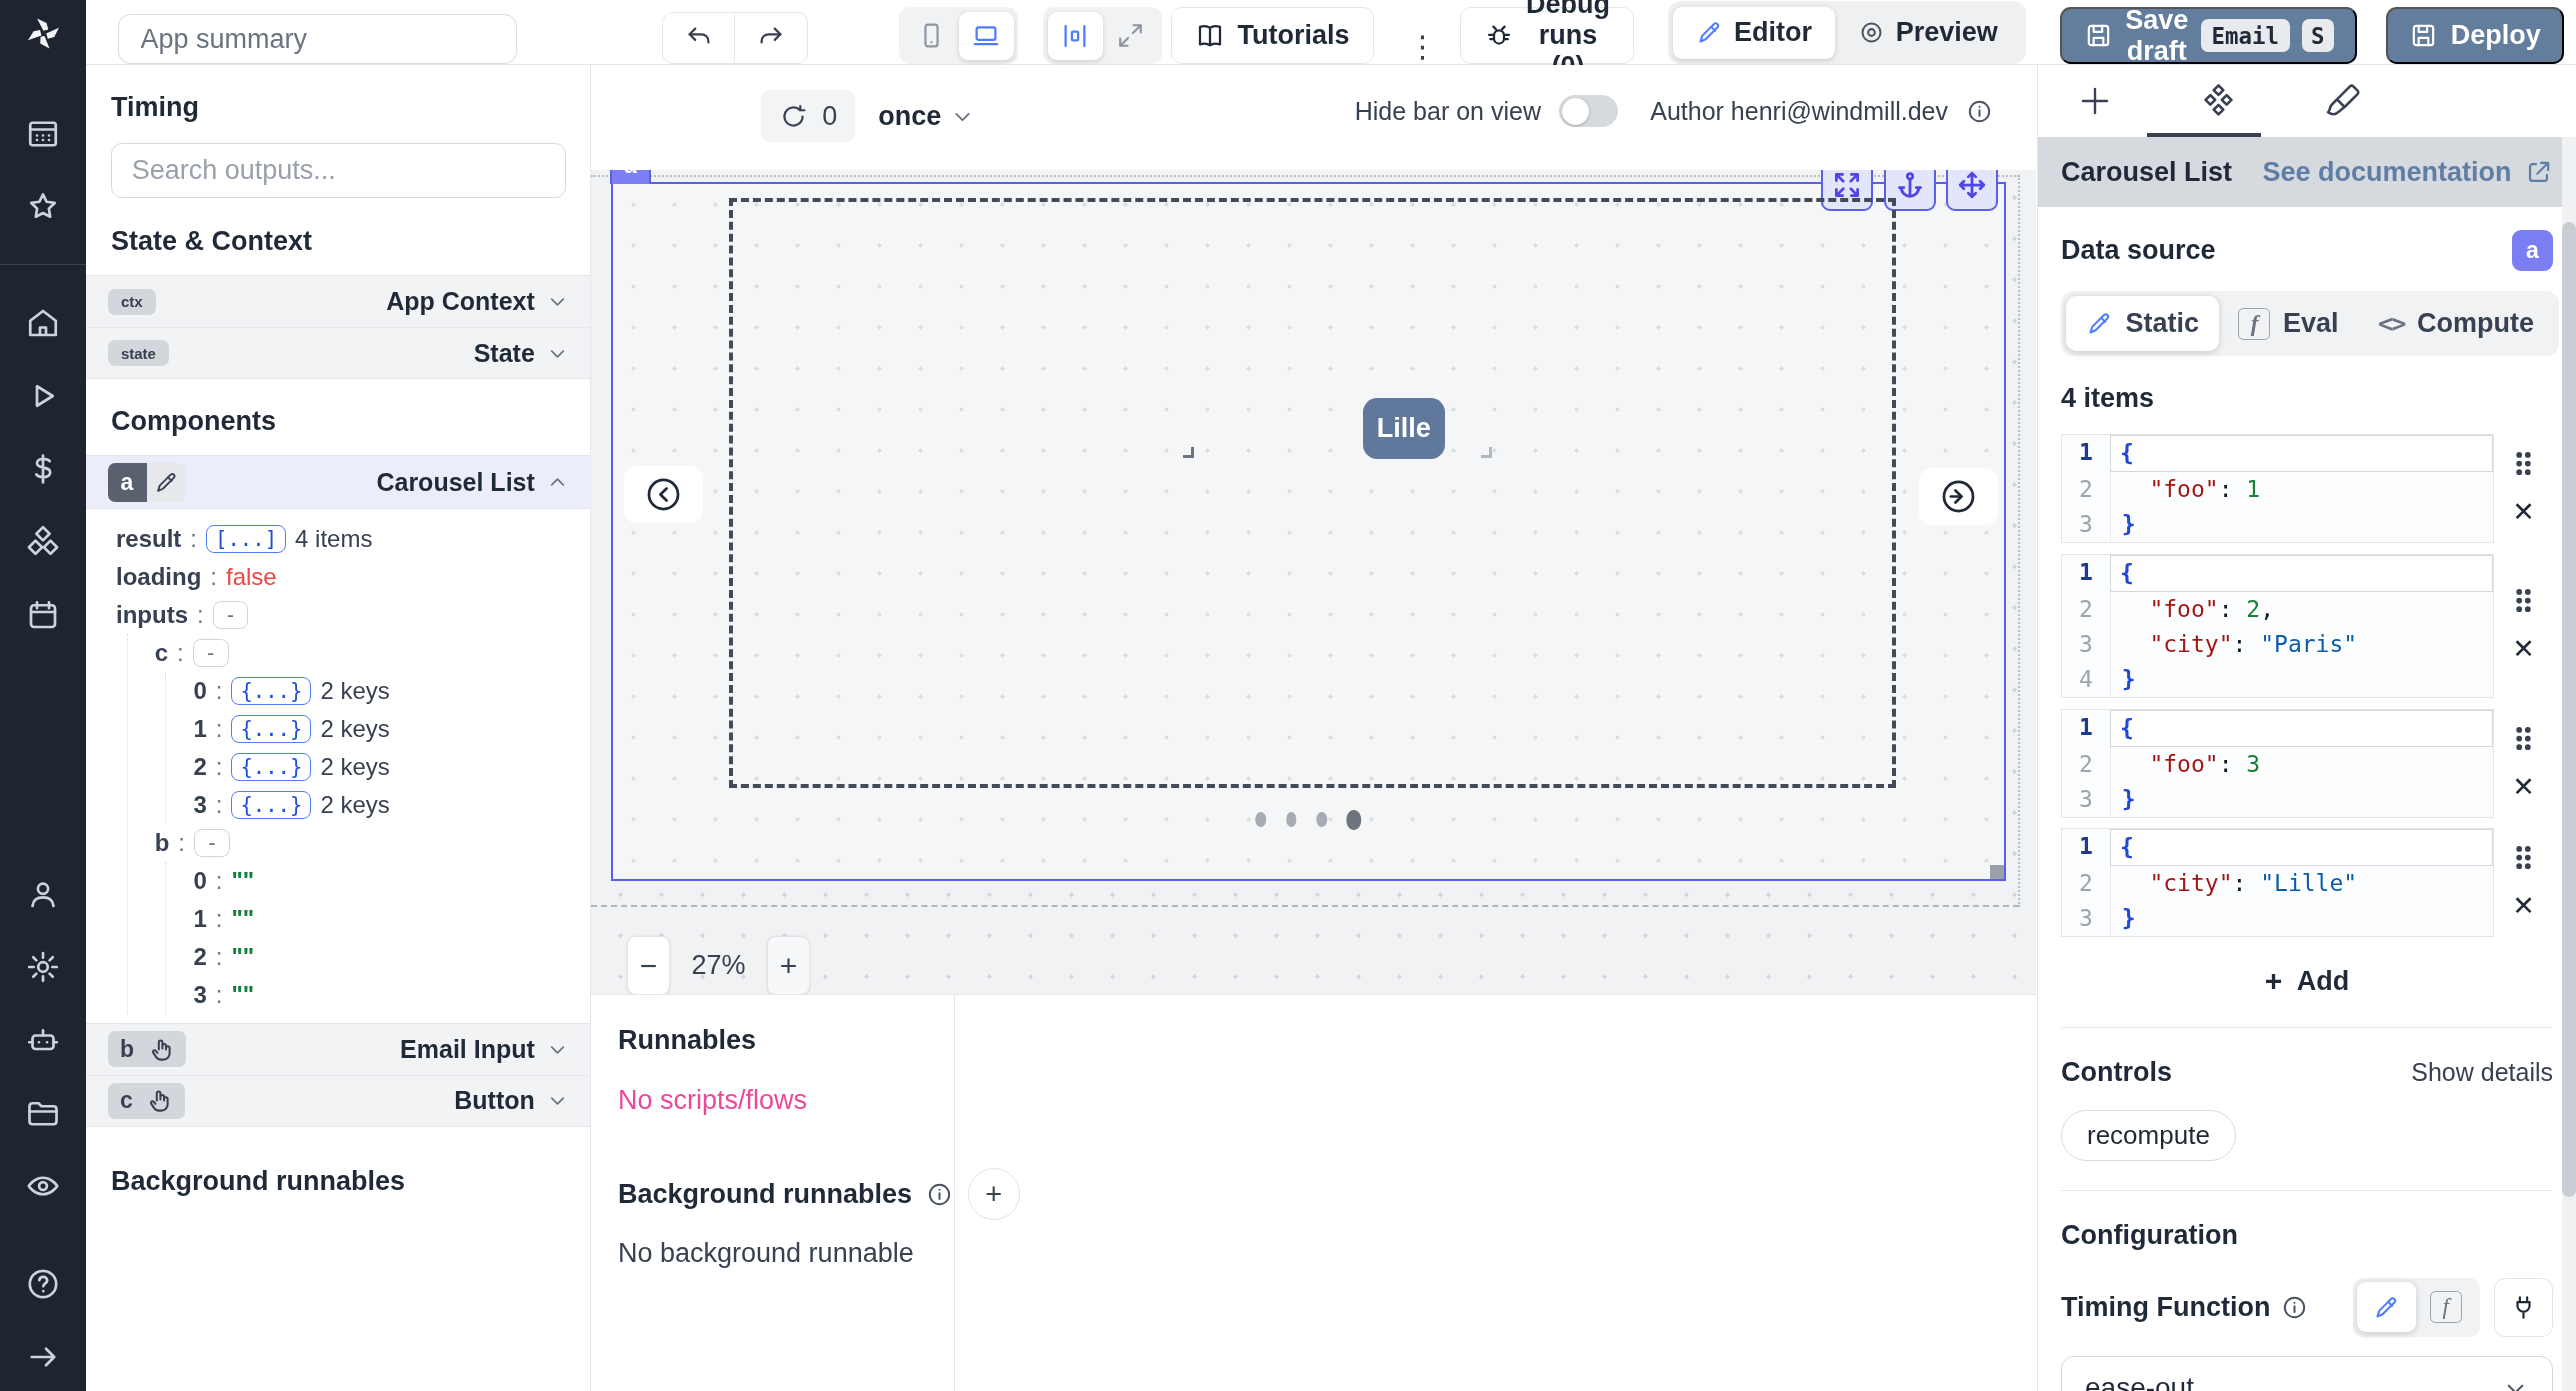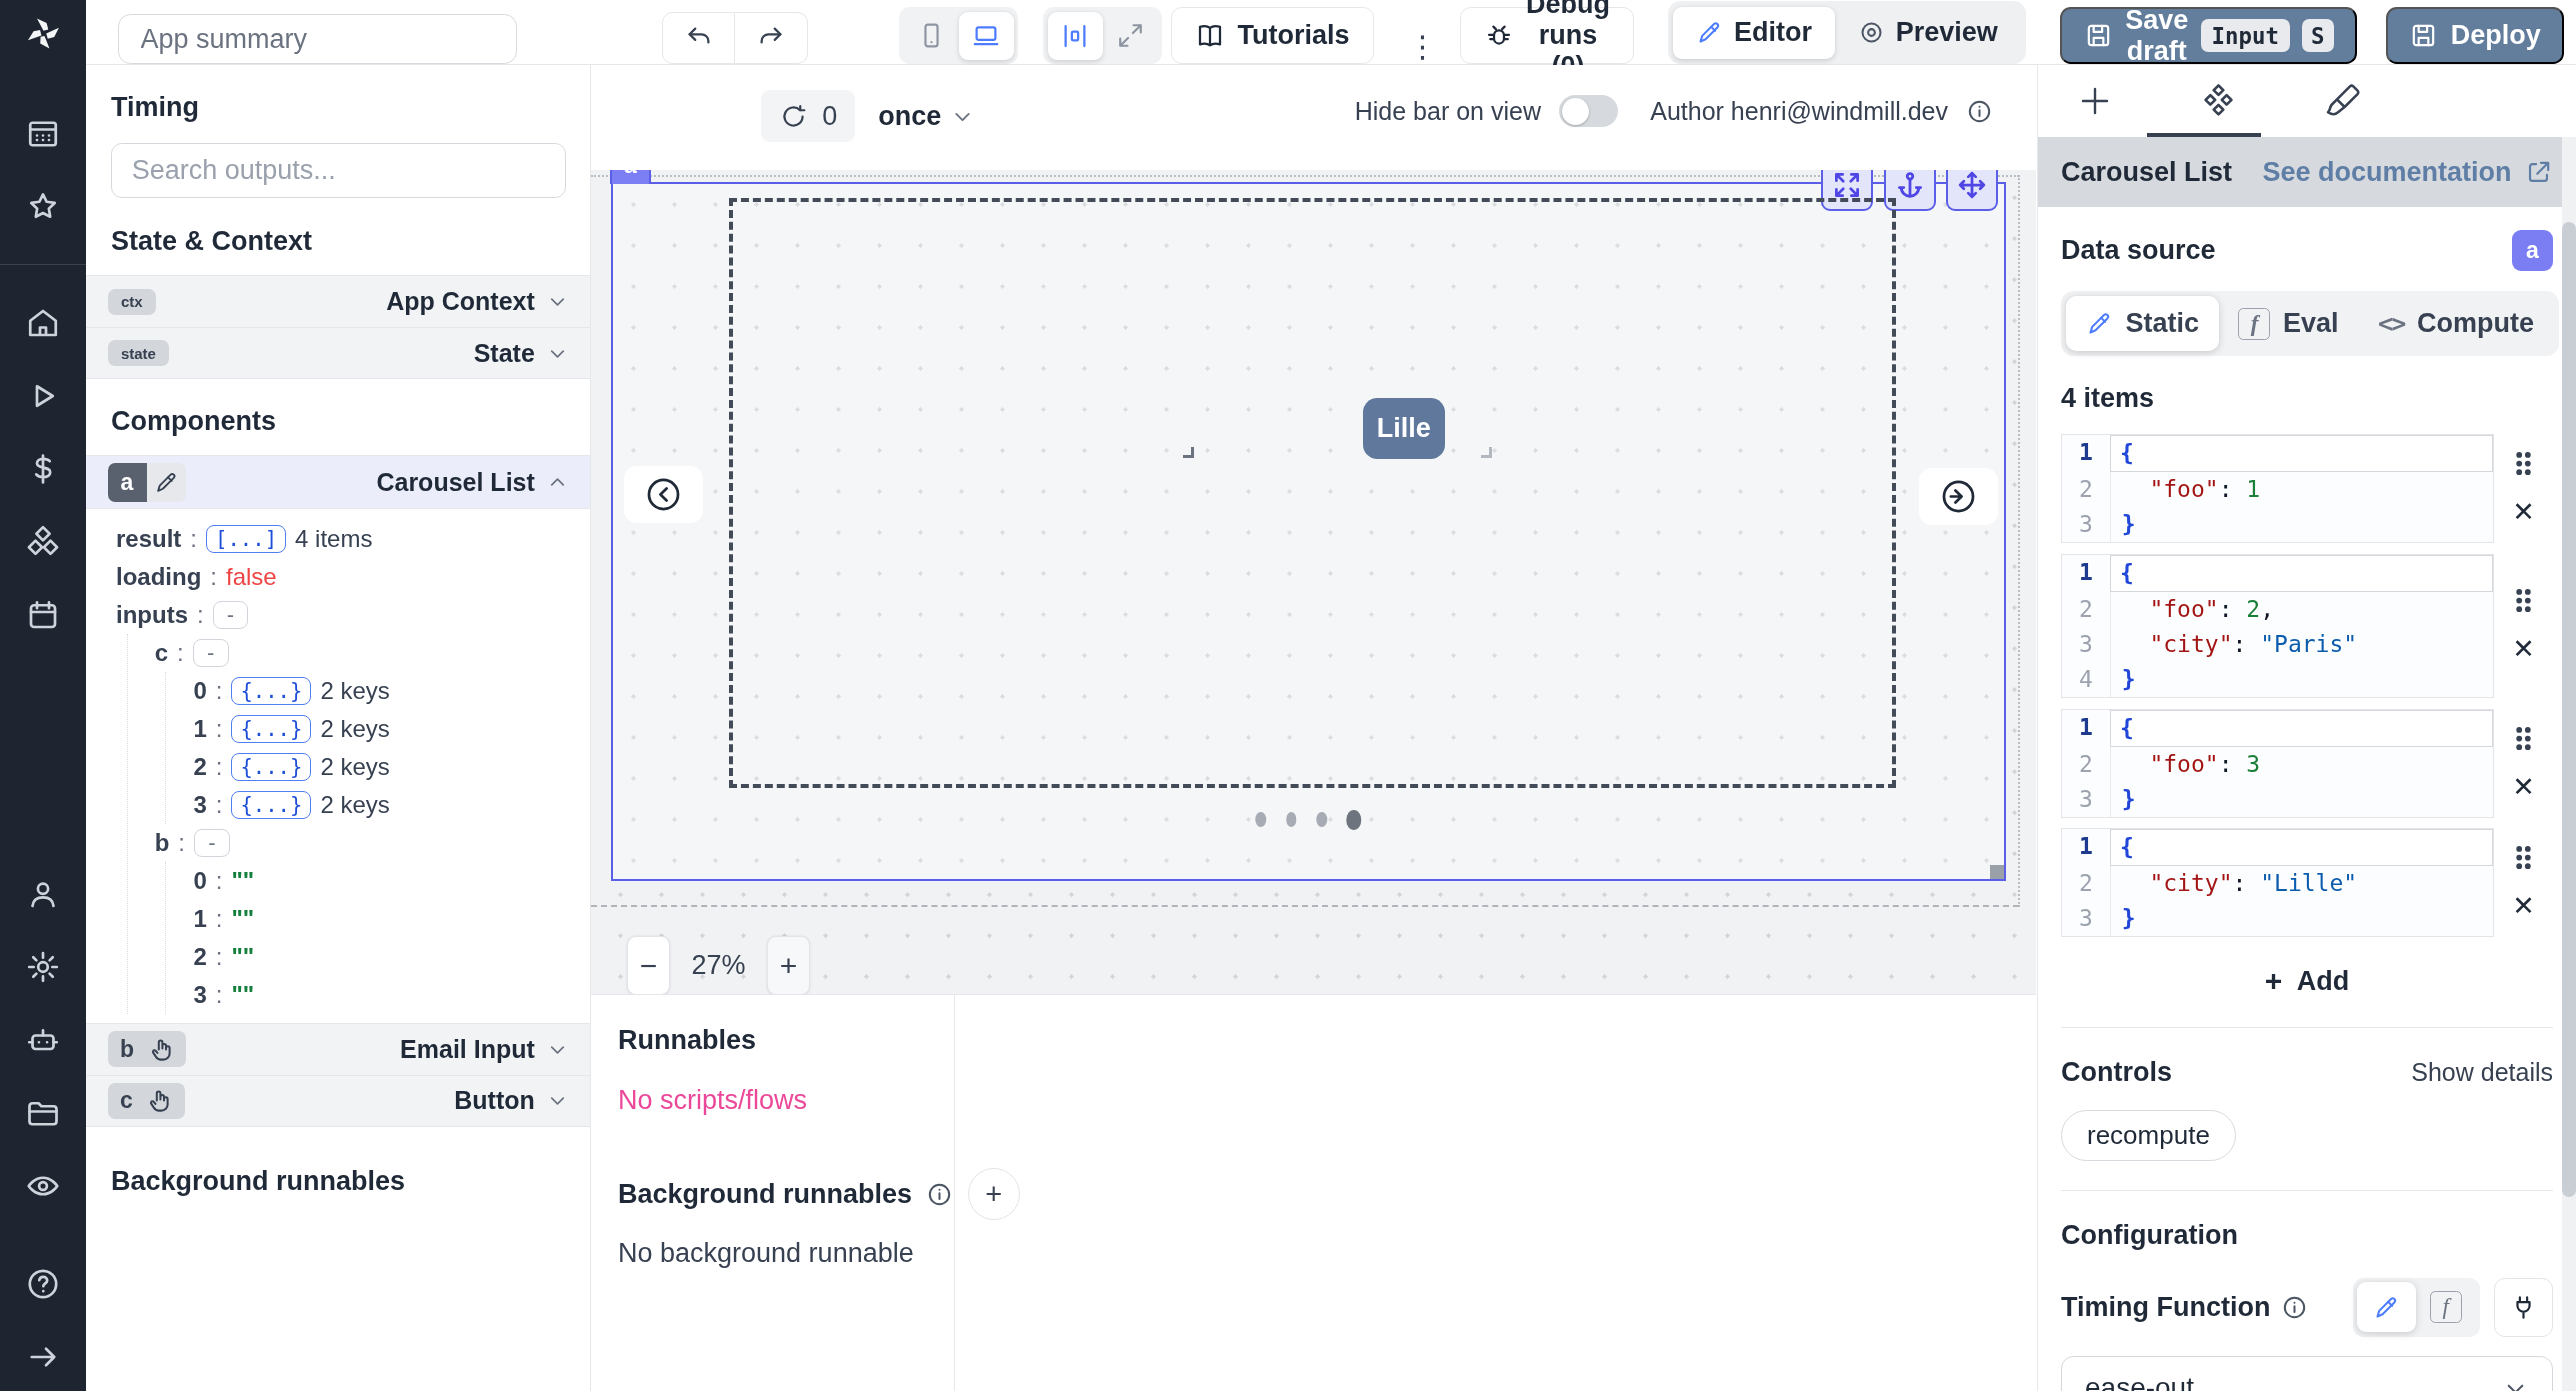--- a/index.html
+++ b/index.html
@@ -399,21 +399,21 @@
     </span>
   </div>
   <button class="blue-btn save-draft">
     <span>
         <svg class="ic" width="29" height="29" viewBox="0 0 24 24">
           <rect x="4" y="4" width="16" height="16" rx="2"></rect>
           <path d="M8 4v5h7V4M8 20v-6h8v6"></path>
         </svg>
       </span>
     <span>Save draft</span>
-    <kbd>Input</kbd>
+    <kbd>Email</kbd>
     <kbd class="sq">S</kbd>
   </button>
   <button class="blue-btn deploy">
     <span>
         <svg class="ic" width="29" height="29" viewBox="0 0 24 24">
           <rect x="4" y="4" width="16" height="16" rx="2"></rect>
           <path d="M8 4v5h7V4M8 20v-6h8v6"></path>
         </svg>
       </span>
     <span>Deploy</span>

